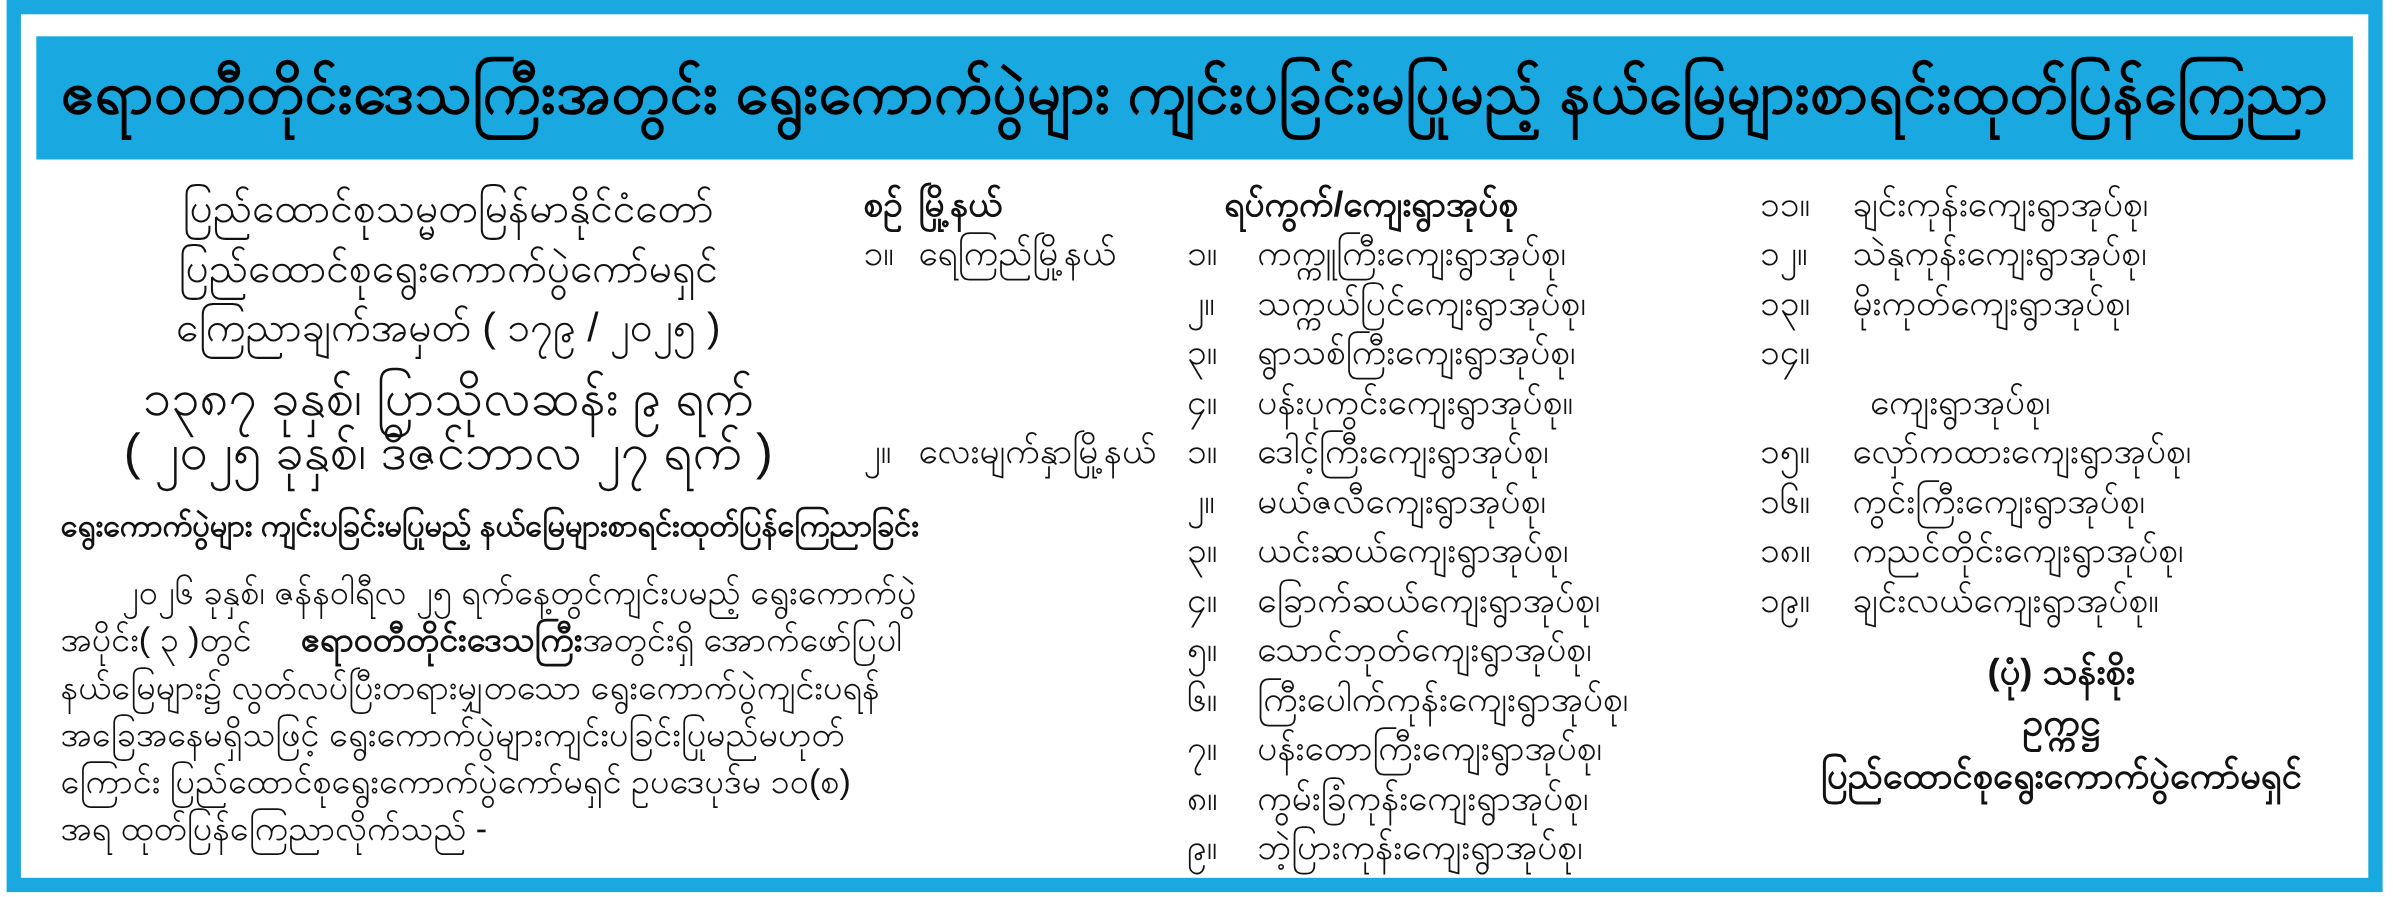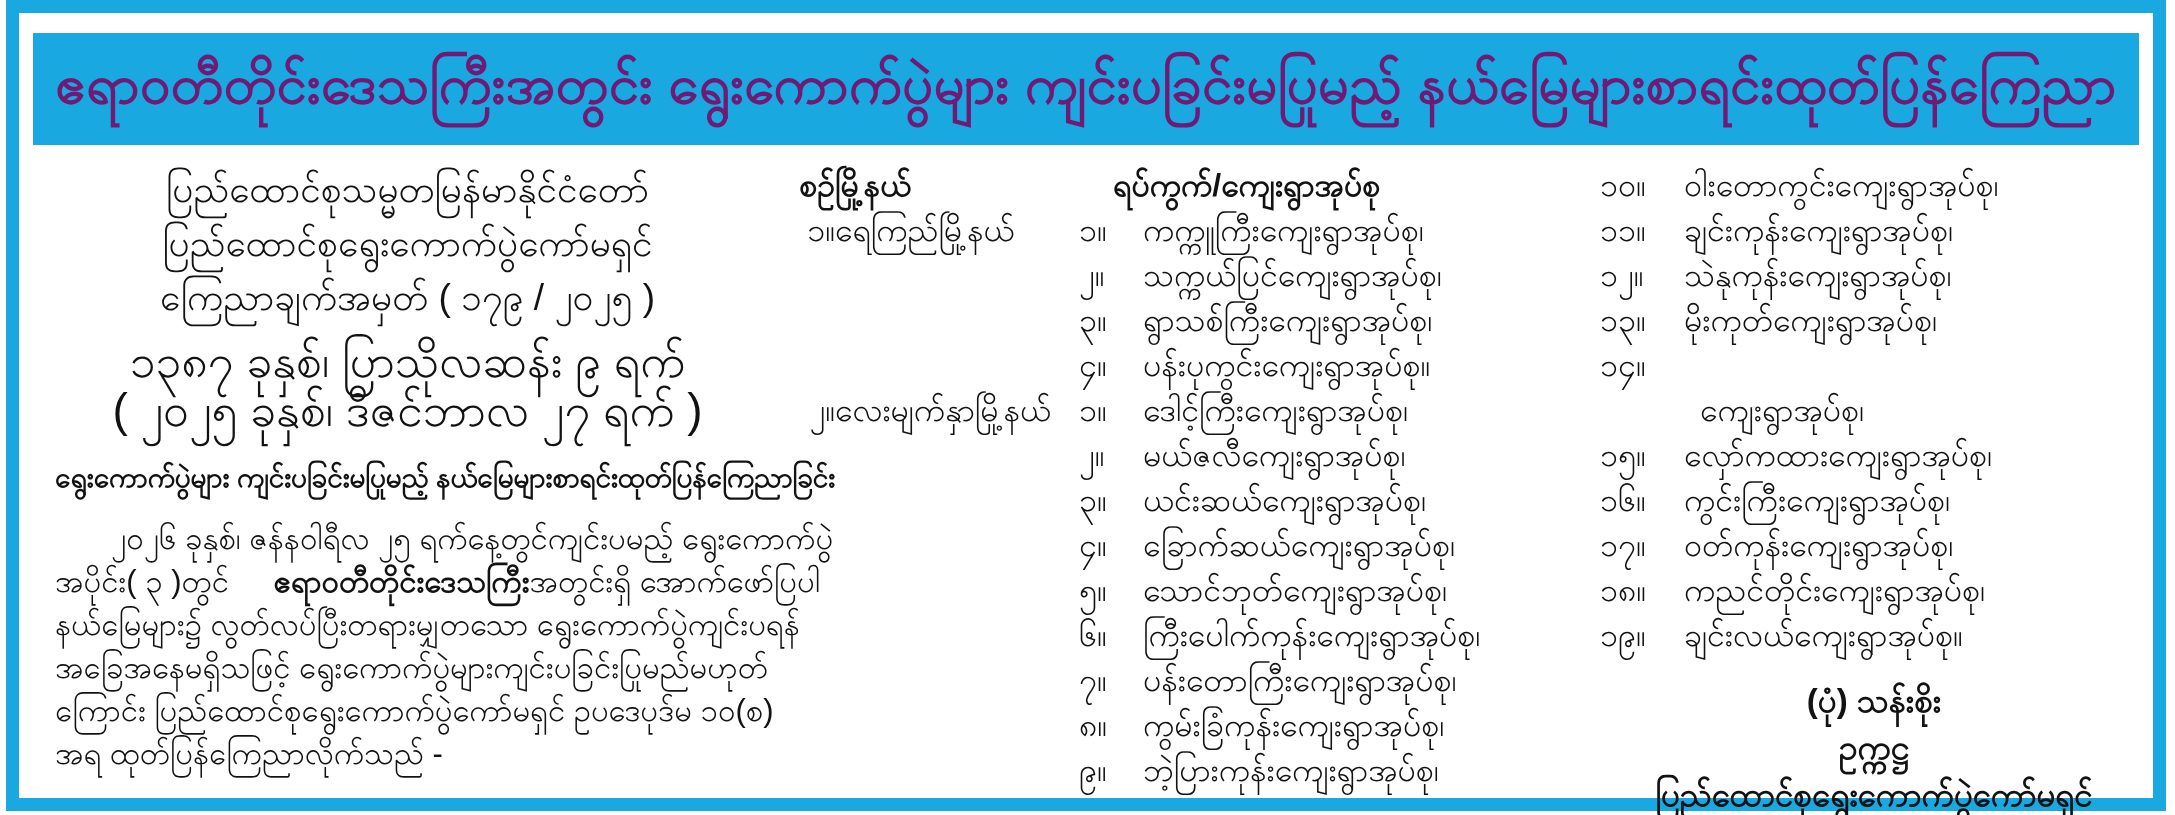--- a/index.html
+++ b/index.html
@@ -15,21 +15,21 @@
     position:absolute; left:6px; top:0; right:9px; bottom:4px;
     border:13px solid #1aa8e0;
     pointer-events:none;
   }
   .banner {
     position:absolute; left:33px; right:36px; top:33px; height:112px;
     background:#1aa8e0;
     display:flex; align-items:center; justify-content:center;
   }
   .banner-title {
-    color:#701a75; font-weight:bold; font-size:54px; white-space:nowrap;
+    color:#000000; font-weight:bold; font-size:54px; white-space:nowrap;
     letter-spacing:0.5px;
   }
 
   
   .col-left { position:absolute; left:55px; top:163px; width:705px; }
   .doc-head { text-align:center; font-size:37px; line-height:54px; }
   .doc-dates { text-align:center; font-size:46px; line-height:49px; margin-top:12px; }
   .subject {
     font-weight:bold; font-size:28px; margin-top:24px;
     white-space:nowrap; letter-spacing:-0.2px;
@@ -38,21 +38,21 @@
   .bodytext .line { white-space:nowrap; }
   .bodytext .indent { text-indent:56px; }
   .bold-inline { font-weight:bold;margin-left:36px; }
 
   
   .col-mid {
     position:absolute; left:785px; top:163px; width:680px;
     font-size:32px; line-height:45px;
   }
   .mrow { display:flex; }
-  .c1 { width:50px;  flex:none;text-align:right; }
+  .c1 { width:50px;  flex:none; }
   .c2 { width:244px; flex:none; white-space:nowrap; }
   .c3 { width:64px;  flex:none; }
   .c4 { flex:1; white-space:nowrap; }
   .th { font-weight:bold; }
 
   
   .col-right {
     position:absolute; left:1600px; top:163px; width:548px;
     font-size:32px; line-height:45px;
   }
@@ -180,24 +180,20 @@
     <div class="mrow">
       <div class="c1"></div>
         <div class="c2"></div>
       <div class="c3">၉။</div>
       <div class="c4">ဘဲ့ပြားကုန်းကျေးရွာအုပ်စု၊</div>
     </div>
   </div>
 
   <div class="col-right">
     <div class="rrow">
-      <div class="r1">၁၀။</div>
-      <div class="r2">ဝါးတောကွင်းကျေးရွာအုပ်စု၊</div>
-    </div>
-    <div class="rrow">
       <div class="r1">၁၁။</div>
       <div class="r2">ချင်းကုန်းကျေးရွာအုပ်စု၊</div>
     </div>
     <div class="rrow">
       <div class="r1">၁၂။</div>
       <div class="r2">သဲနုကုန်းကျေးရွာအုပ်စု၊</div>
     </div>
     <div class="rrow">
       <div class="r1">၁၃။</div>
       <div class="r2">မိုးကုတ်ကျေးရွာအုပ်စု၊</div>
@@ -209,24 +205,20 @@
       <div class="r1"></div>
       <div class="r2">ကျေးရွာအုပ်စု၊</div>
     </div>
     <div class="rrow">
       <div class="r1">၁၅။</div>
       <div class="r2">လှော်ကထားကျေးရွာအုပ်စု၊</div>
     </div>
     <div class="rrow">
       <div class="r1">၁၆။</div>
       <div class="r2">ကွင်းကြီးကျေးရွာအုပ်စု၊</div>
-    </div>
-    <div class="rrow">
-      <div class="r1">၁၇။</div>
-      <div class="r2">ဝတ်ကုန်းကျေးရွာအုပ်စု၊</div>
     </div>
     <div class="rrow">
       <div class="r1">၁၈။</div>
       <div class="r2">ကညင်တိုင်းကျေးရွာအုပ်စု၊</div>
     </div>
     <div class="rrow">
       <div class="r1">၁၉။</div>
       <div class="r2">ချင်းလယ်ကျေးရွာအုပ်စု။</div>
     </div>
 

